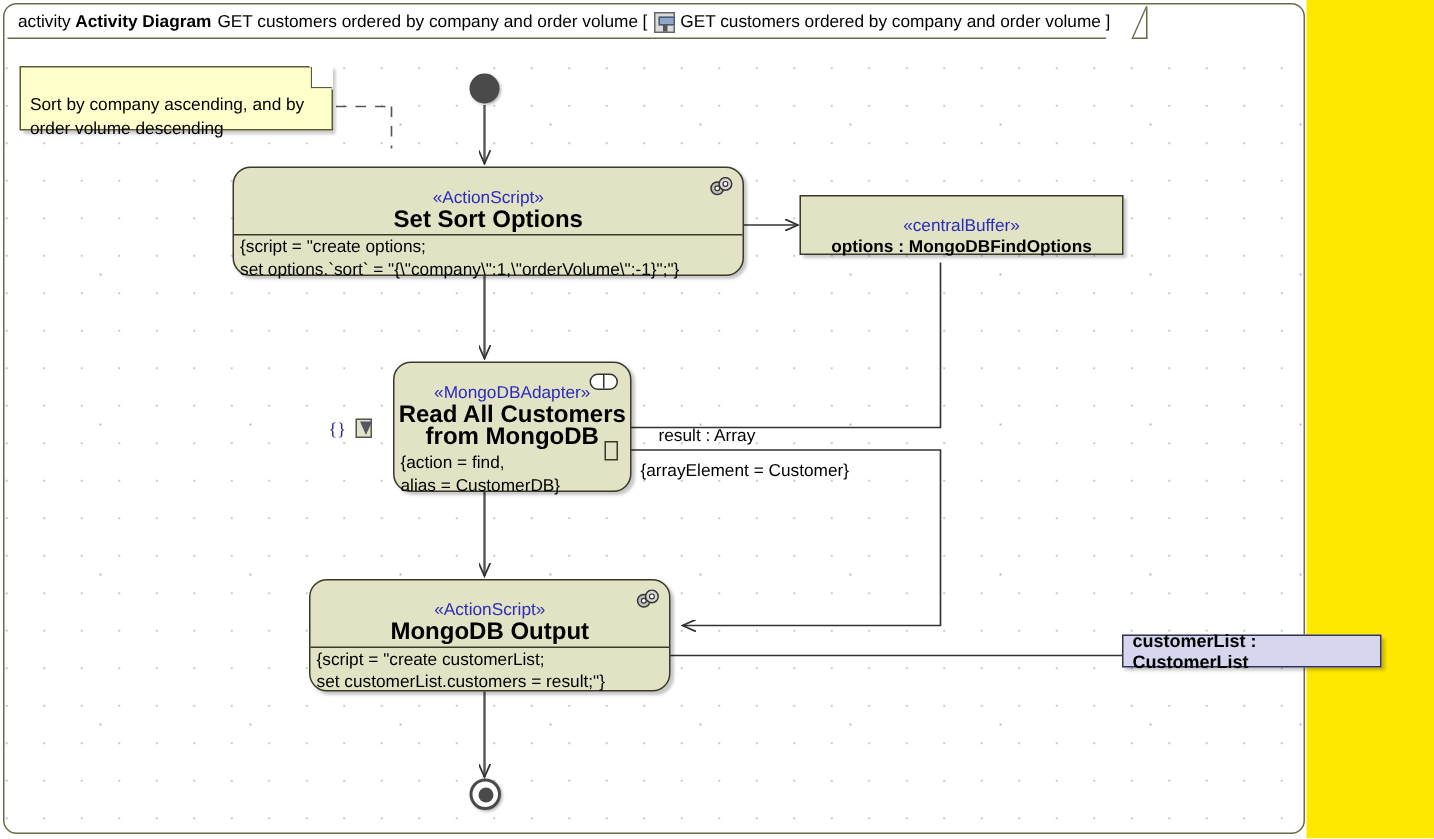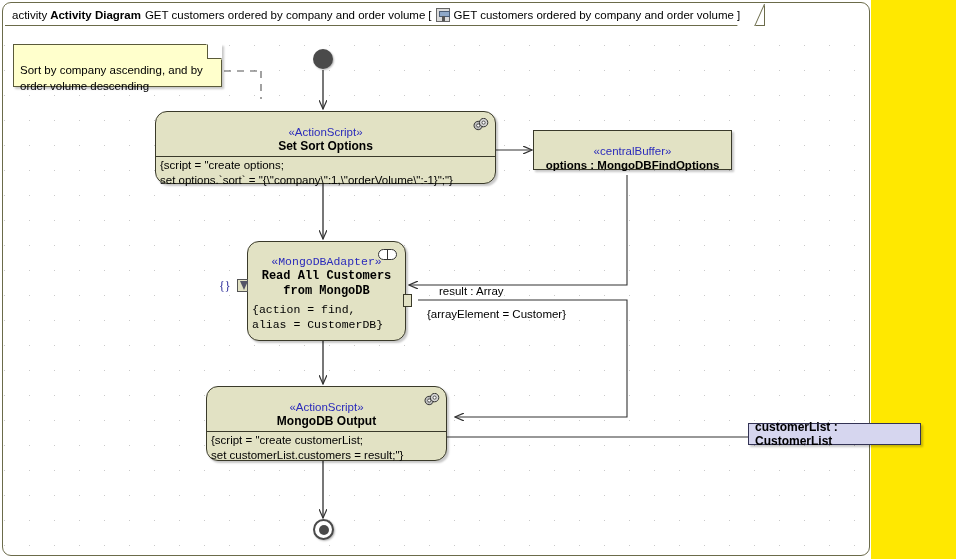--- a/index.html
+++ b/index.html
@@ -110,21 +110,21 @@
   .node.round { border-radius: 12px; }
   .stereo {
     color: #2b2bbb;
     font-size: 11.5px;
     text-align: center;
     padding-top: 13px;
     line-height: 14px;
   }
   .nname {
     font-weight: bold;
-    font-size: 12px;
+    font-size: 16px;
     text-align: center;
     color: #000;
     line-height: 15px;
   }
   .body-txt {
     font-size: 11.5px;
     color: #000;
     line-height: 15px;
     padding: 1px 4px 3px 4px;
     white-space: pre;
@@ -356,26 +356,26 @@
         <circle cx="10.6" cy="4.6" r="4.2" fill="#d6d6d6" stroke="#333" stroke-width="1"></circle>
         <circle cx="10.6" cy="4.6" r="1.6" fill="#fff" stroke="#333" stroke-width="0.8"></circle>
       </svg>
       <div class="stereo">«ActionScript»</div>
       <div class="nname">Set Sort Options</div>
       <div class="divider"></div>
       <div class="body-txt">{script = "create options;
 set options.`sort` = "{\"company\":1,\"orderVolume\":-1}";"}</div>
     </div>
 
-    <div class="buffer" style="left:530px; top:127px; width:199px; height:40px;">
+    <div class="buffer" style="left:530px; top:127px; width:216px; height:40px;">
       <div class="stereo">«centralBuffer»</div>
       <div class="nname" style="font-size:11.5px;">options : MongoDBFindOptions</div>
     </div>
 
-    <div class="node round" style="left:244px; top:238px; width:159px; height:100px;font-family:Liberation Mono, monospace;">
+    <div class="node round" style="left:259px; top:238px; width:159px; height:87px;">
       <div class="icon-adapter"></div>
       <div class="stereo">«MongoDBAdapter»</div>
       <div class="nname" style="white-space:pre;">Read All Customers
 from MongoDB</div>
       <div class="body-txt" style="padding-top:3px;">{action = find,
 alias = CustomerDB}</div>
     </div>
 
     <div class="brace-sym" style="left:216px; top:276px;">{}</div>
     <div class="pin-arrow" style="left:234px; top:276px;"></div>

